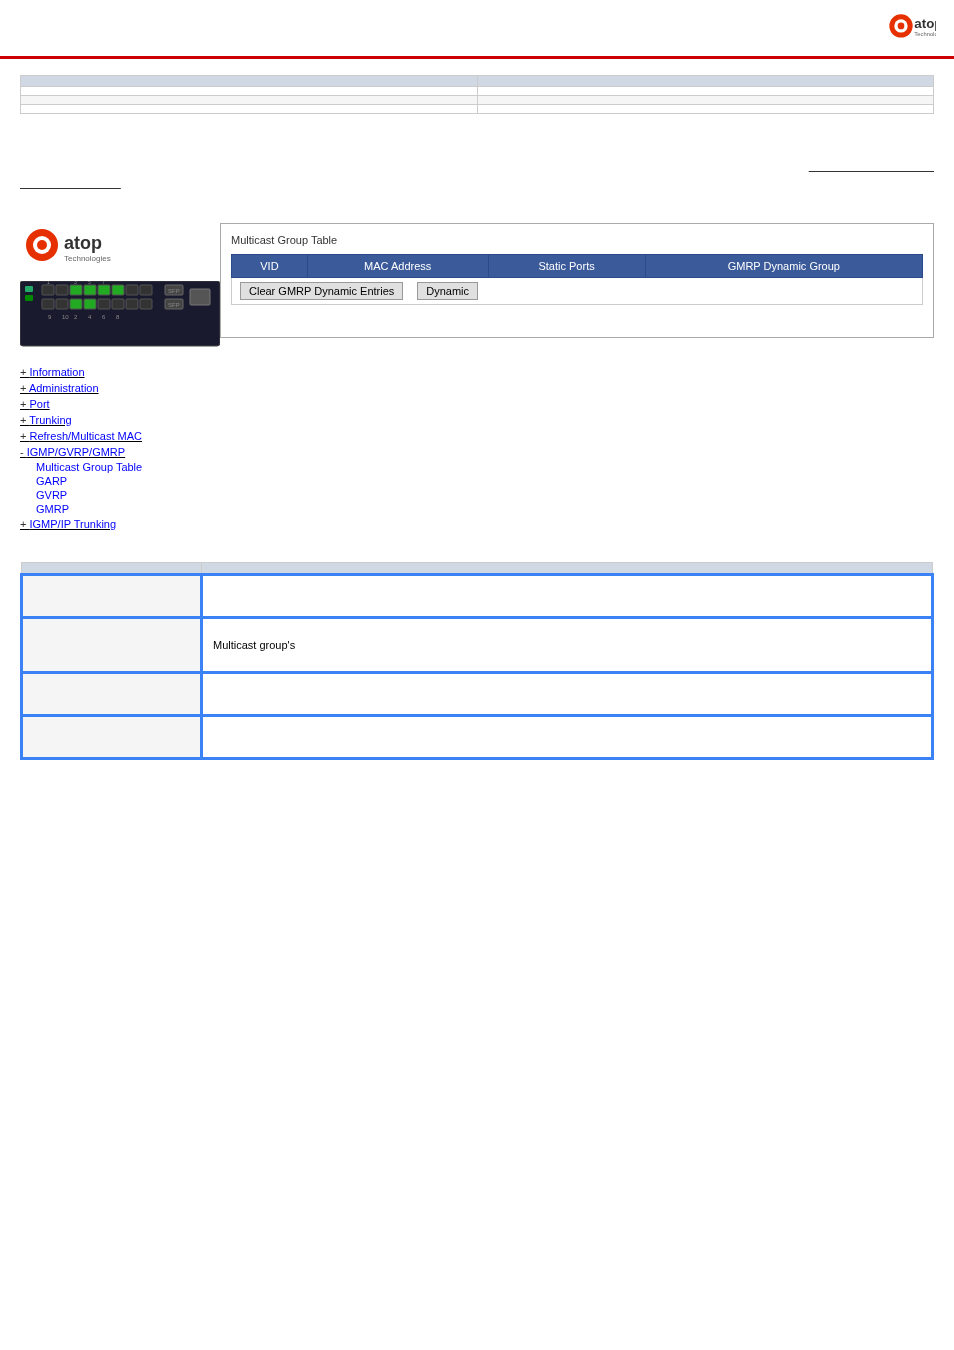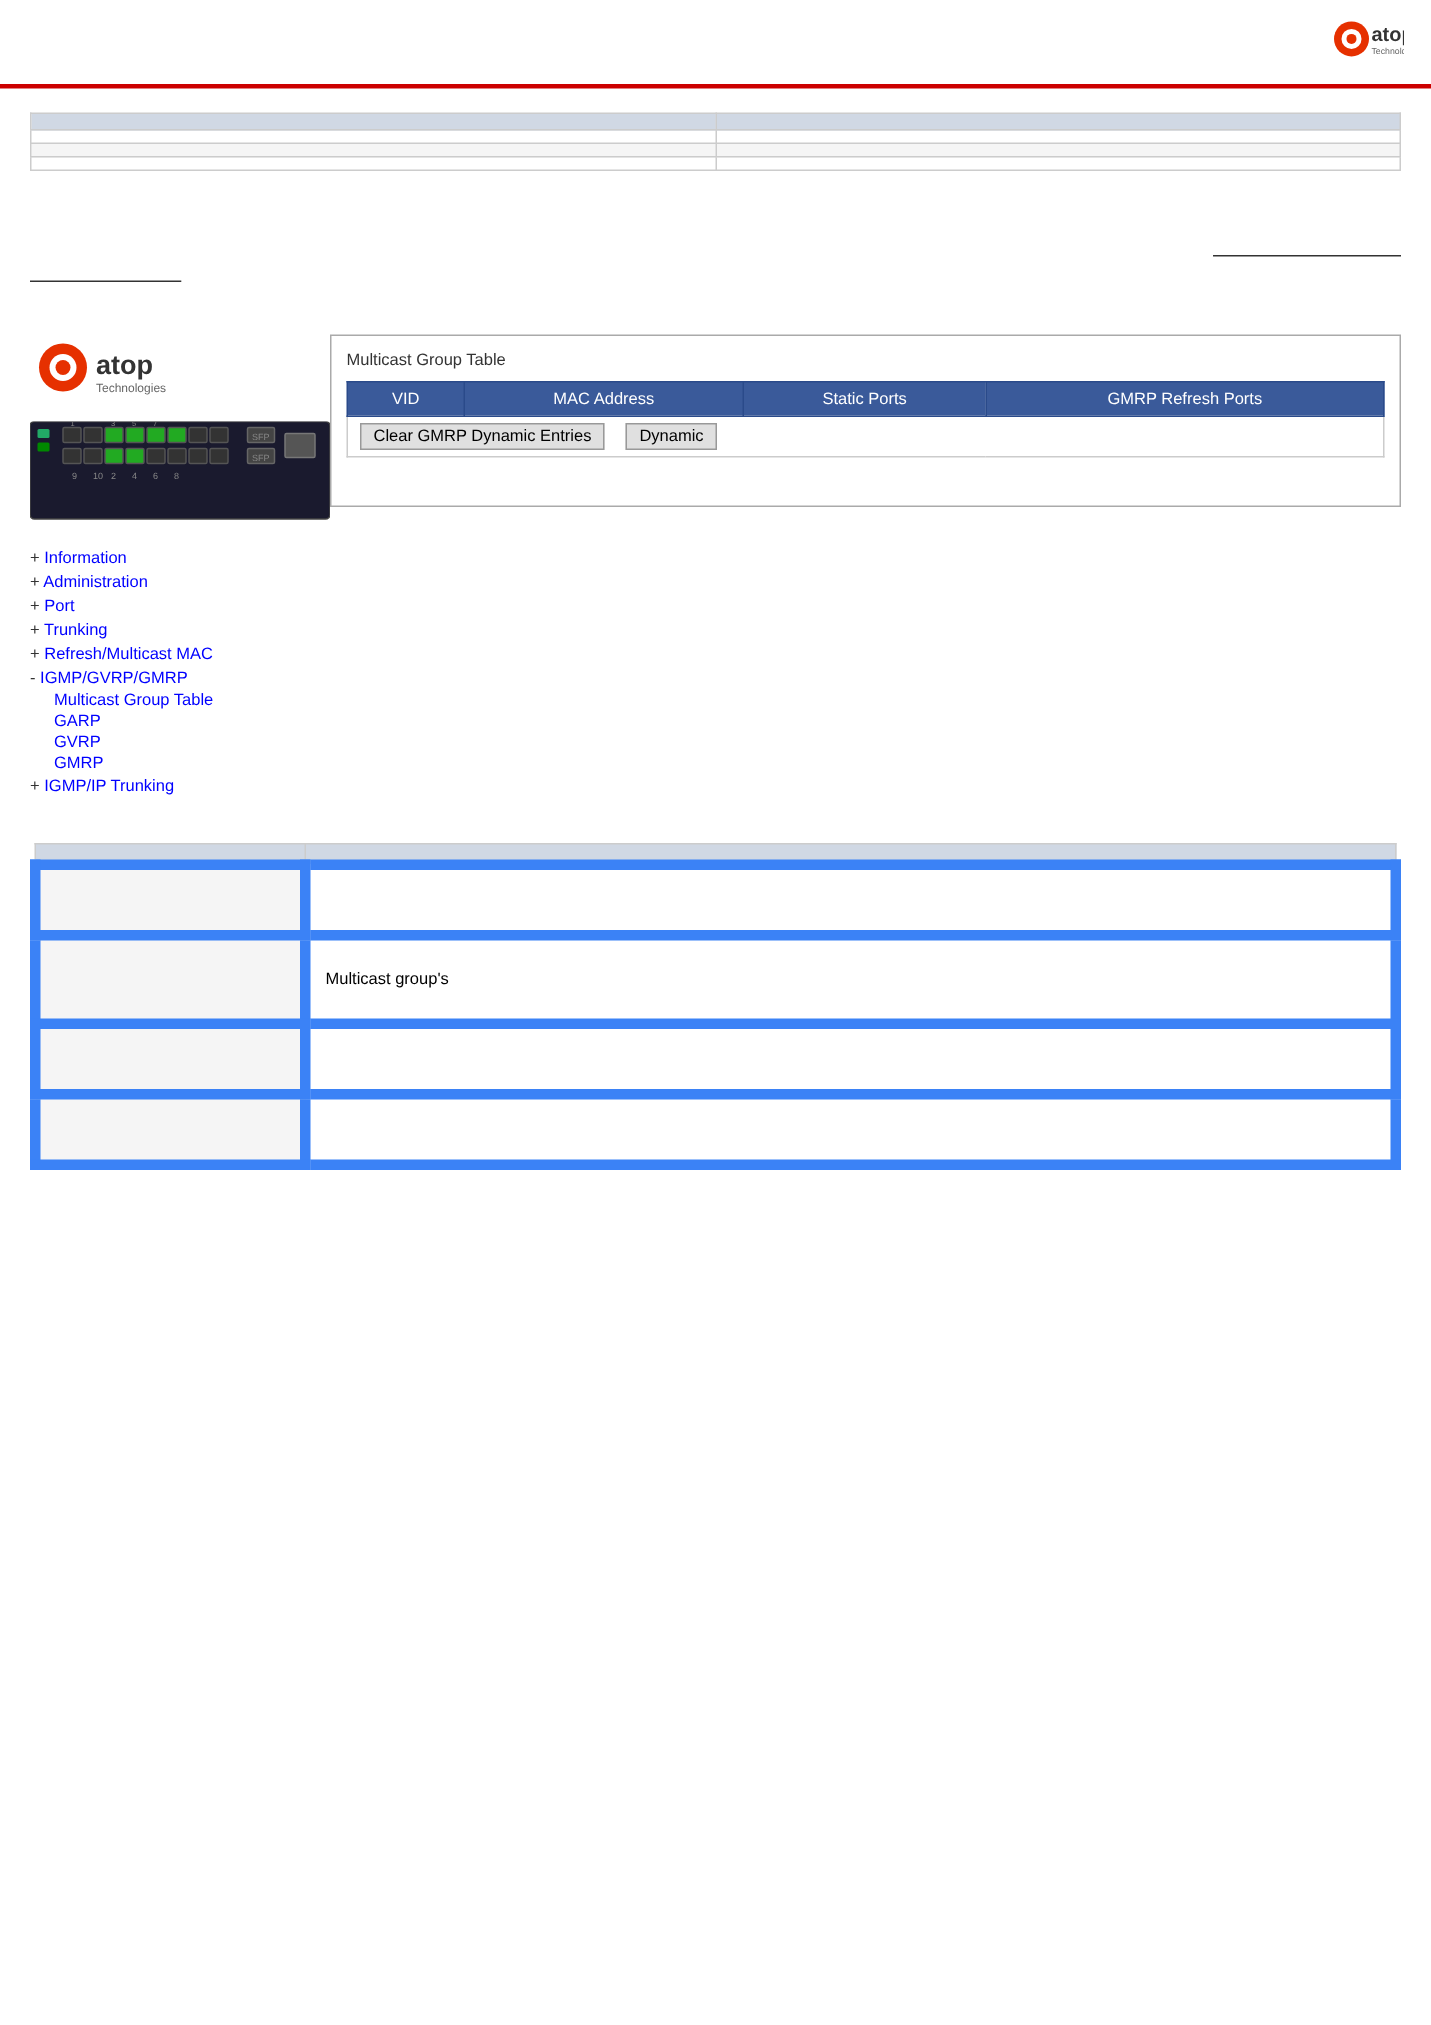--- a/index.html
+++ b/index.html
@@ -85,20 +85,21 @@
     }
 
     
     .nav-menu {
       margin-top: 10px;
       font-size: 11px;
     }
     .nav-item {
       padding: 2px 0;
       cursor: pointer;
+      text-decoration: underline;
     }
     .nav-item.plus::before {
       content: '+ ';
       color: #333;
     }
     .nav-item.minus::before {
       content: '- ';
       color: #333;
     }
     .nav-item a {
@@ -178,21 +179,21 @@
     .bottom-table th {
       background: #d0d8e4;
       padding: 5px 10px;
       text-align: left;
       font-weight: normal;
       border: 1px solid #ccc;
       font-size: 11px;
     }
     .bottom-table td {
       padding: 20px 10px;
-      border: 7px solid #3b82f6;
+      border: 3px solid #3b82f6;
       font-size: 11px;
       vertical-align: top;
     }
     .bottom-table tr td:first-child {
       width: 180px;
       background: #f5f5f5;
     }
   </style>
 </head>
 <body>
@@ -341,21 +342,21 @@
 
   <div class="right-panel">
     <div class="panel-box">
       <div class="panel-title">Multicast Group Table</div>
       <table class="data-table">
         <thead>
           <tr>
             <th>VID</th>
             <th>MAC Address</th>
             <th>Static Ports</th>
-            <th>GMRP Refresh Ports</th>
+            <th>GMRP Dynamic Group</th>
           </tr>
         </thead>
         <tbody>
           <tr>
             <td colspan="4">
               <div class="btn-row">
                 <button class="btn">Clear GMRP Dynamic Entries</button>
                 <button class="btn">Dynamic</button>
               </div>
             </td>

